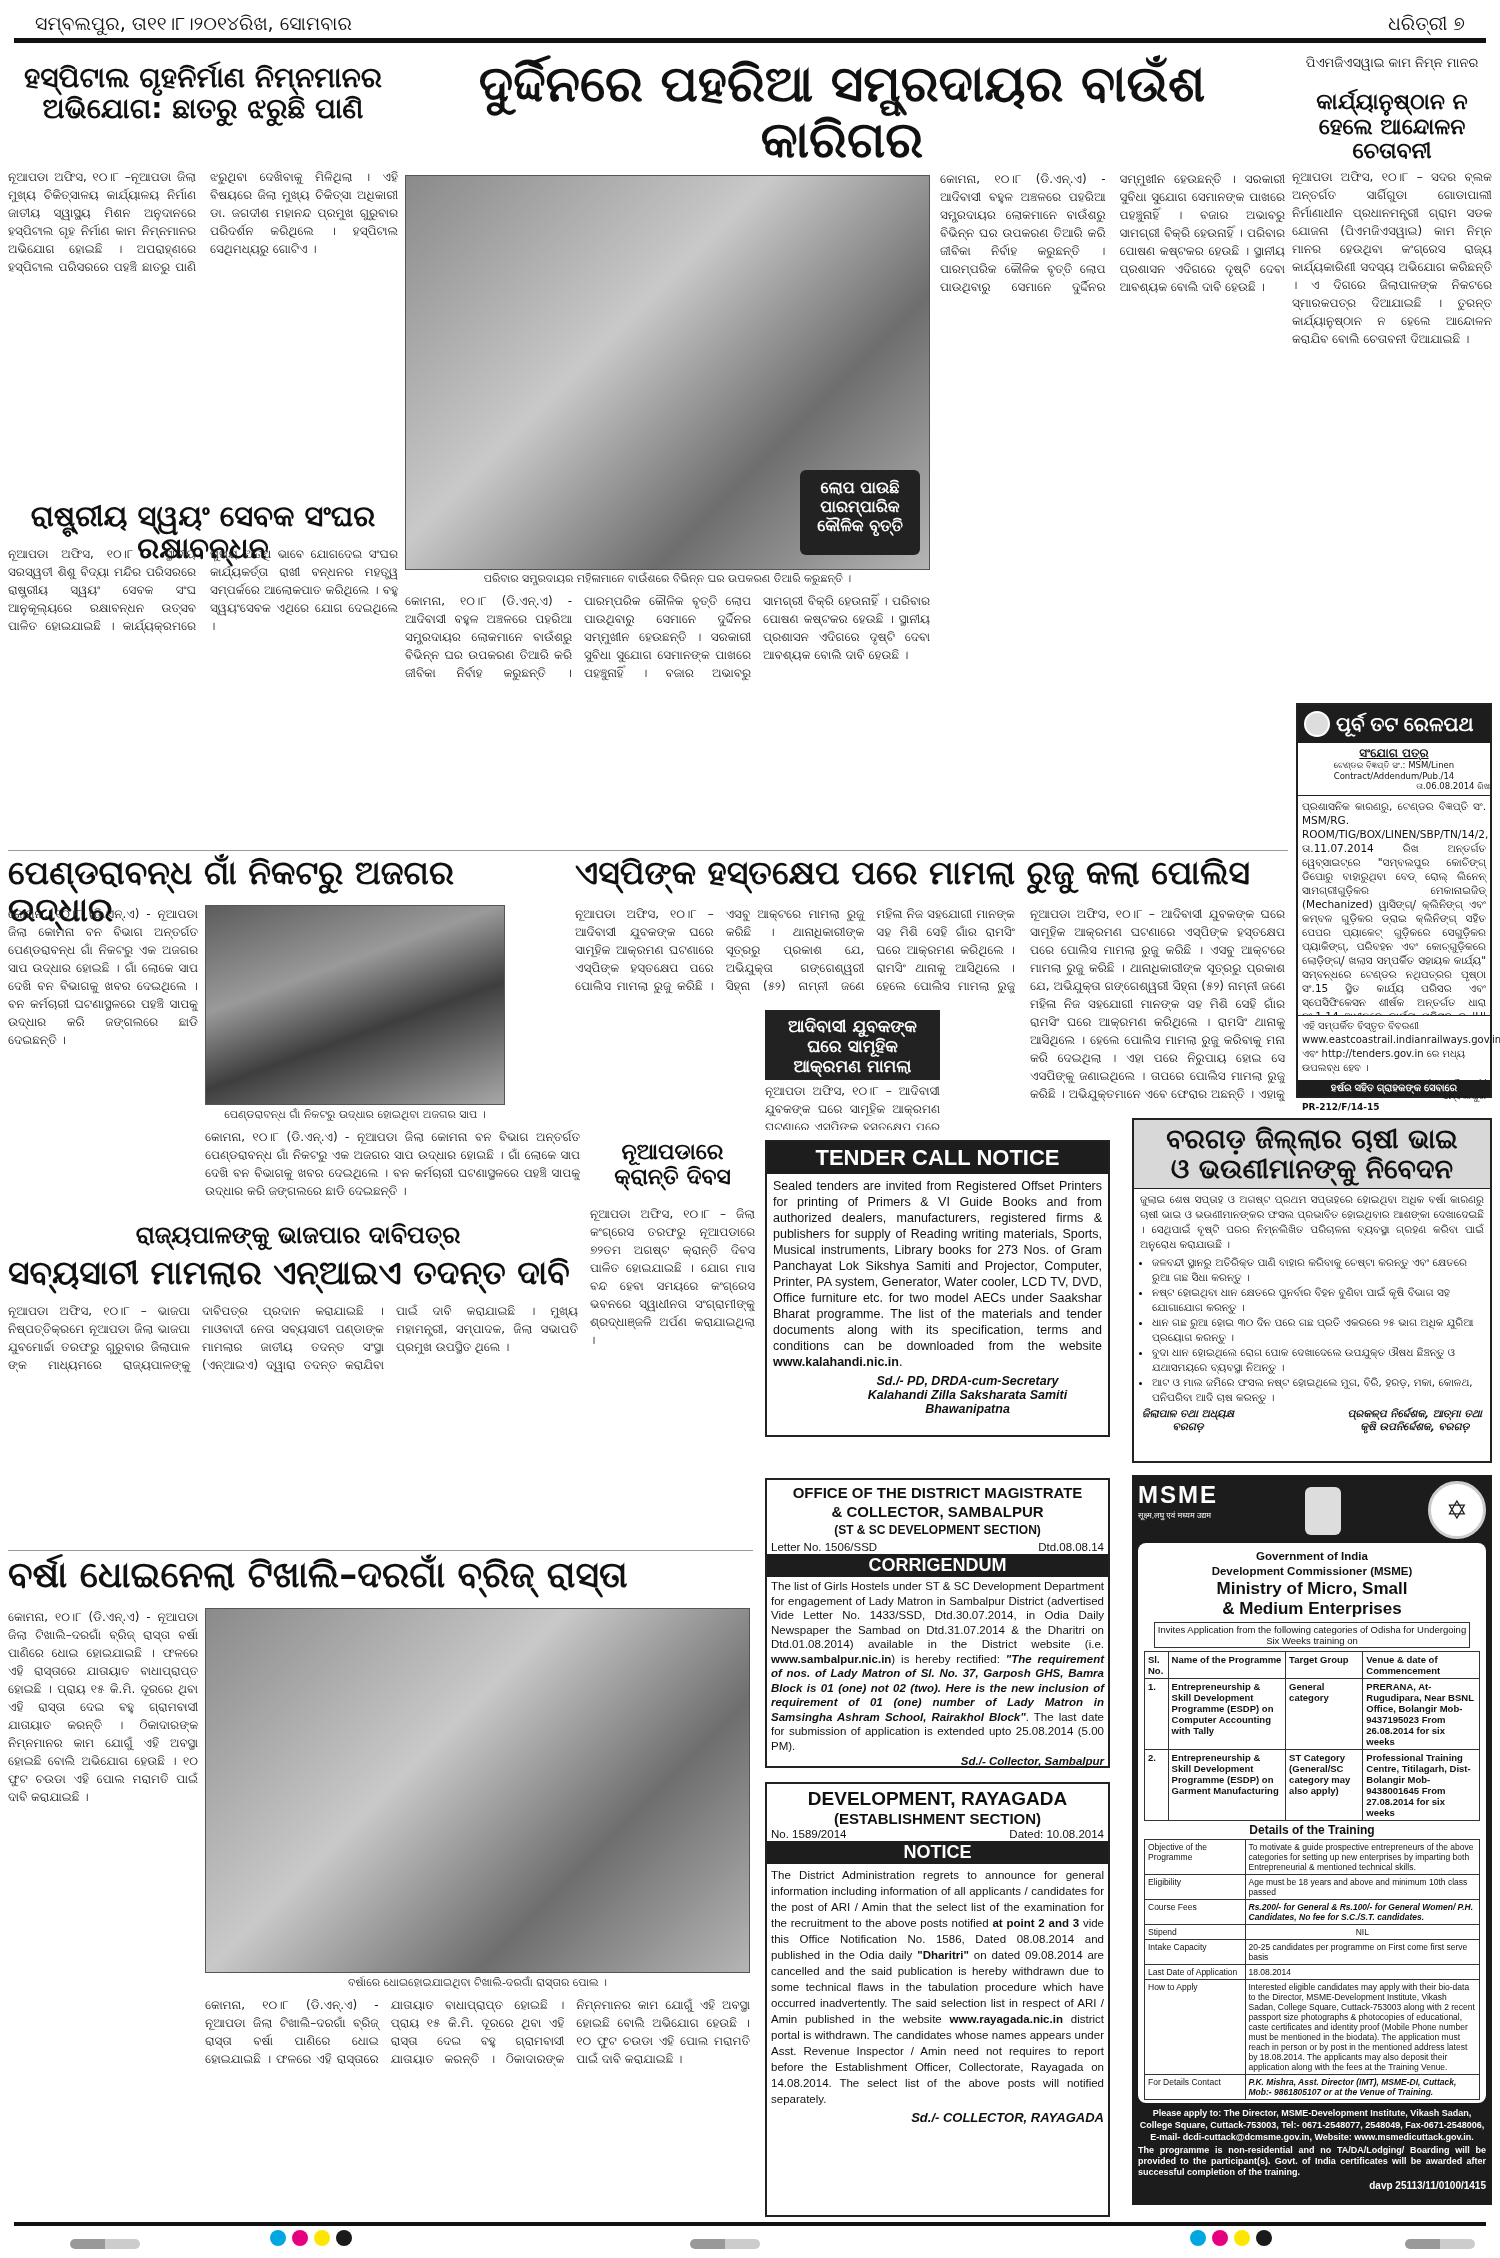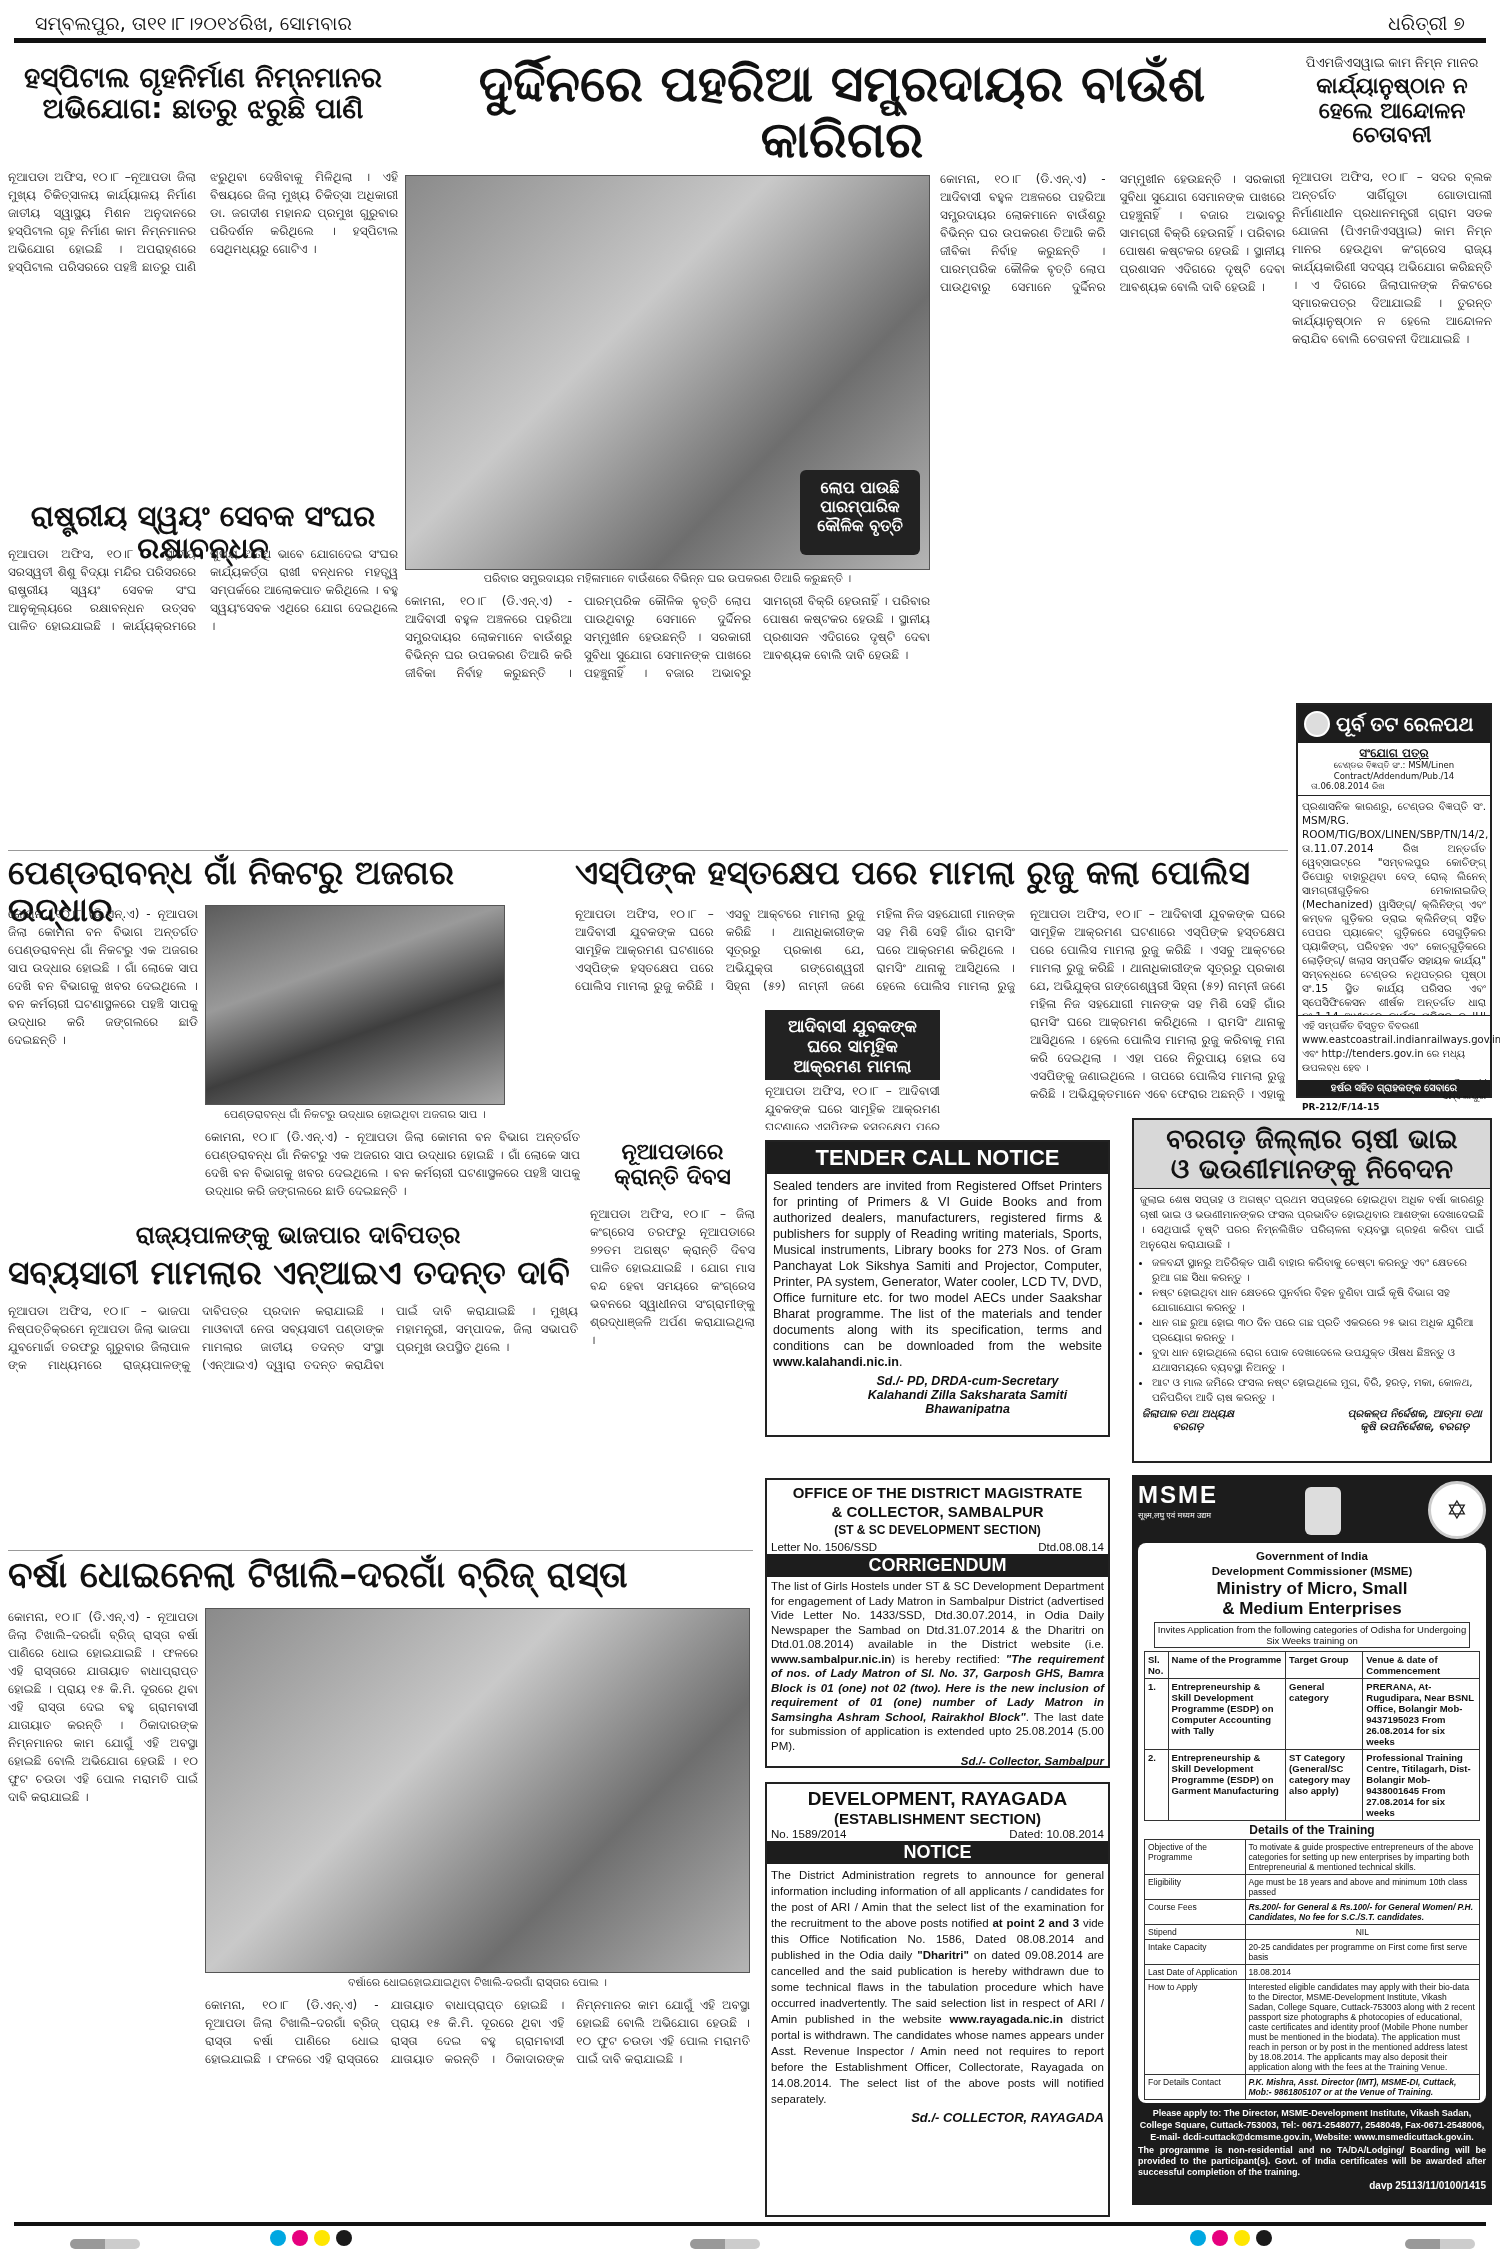--- a/index.html
+++ b/index.html
@@ -44,31 +44,31 @@
 <div class="abs body-text cols2" style="left:8px;top:168px;width:390px;height:300px;">ନୂଆପଡା ଅଫିସ, ୧୦।୮ –ନୂଆପଡା ଜିଲା ମୁଖ୍ୟ ଚିକିତ୍ସାଳୟ କାର୍ଯ୍ୟାଳୟ ନିର୍ମାଣ ଜାତୀୟ ସ୍ୱାସ୍ଥ୍ୟ ମିଶନ ଅନୁଦାନରେ ହସ୍ପିଟାଲ ଗୃହ ନିର୍ମାଣ କାମ ନିମ୍ନମାନର ଅଭିଯୋଗ ହୋଇଛି । ଅପରାହ୍ଣରେ ହସ୍ପିଟାଲ ପରିସରରେ ପହଞ୍ଚି ଛାତରୁ ପାଣି ଝରୁଥିବା ଦେଖିବାକୁ ମିଳିଥିଲା । ଏହି ବିଷୟରେ ଜିଲା ମୁଖ୍ୟ ଚିକିତ୍ସା ଅଧିକାରୀ ଡା. ଜଗଦୀଶ ମହାନନ୍ଦ ପ୍ରମୁଖ ଗୁରୁବାର ପରିଦର୍ଶନ କରିଥିଲେ । ହସ୍ପିଟାଲ ସେଥିମଧ୍ୟରୁ ଗୋଟିଏ ।</div>
 
 <div class="abs head" style="left:402px;top:56px;width:880px;font-size:50px;">ଦୁର୍ଦ୍ଦିନରେ ପହରିଆ ସମ୍ପ୍ରଦାୟର ବାଉଁଶ କାରିଗର</div>
 <div class="abs photo" style="left:405px;top:175px;width:525px;height:395px;"></div>
 <div class="abs quote-box" style="left:800px;top:470px;width:120px;height:85px;font-size:16px;padding:8px;">ଲୋପ ପାଉଛି ପାରମ୍ପାରିକ କୌଳିକ ବୃତ୍ତି</div>
 <div class="abs caption" style="left:405px;top:572px;width:525px;">ପରିବାର ସମ୍ପ୍ରଦାୟର ମହିଳାମାନେ ବାଉଁଶରେ ବିଭିନ୍ନ ଘର ଉପକରଣ ତିଆରି କରୁଛନ୍ତି ।</div>
 <div class="abs body-text cols3" style="left:405px;top:592px;width:525px;height:250px;">କୋମନା, ୧୦।୮ (ଡି.ଏନ୍.ଏ) - ଆଦିବାସୀ ବହୁଳ ଅଞ୍ଚଳରେ ପହରିଆ ସମ୍ପ୍ରଦାୟର ଲୋକମାନେ ବାଉଁଶରୁ ବିଭିନ୍ନ ଘର ଉପକରଣ ତିଆରି କରି ଜୀବିକା ନିର୍ବାହ କରୁଛନ୍ତି । ପାରମ୍ପରିକ କୌଳିକ ବୃତ୍ତି ଲୋପ ପାଉଥିବାରୁ ସେମାନେ ଦୁର୍ଦ୍ଦିନର ସମ୍ମୁଖୀନ ହେଉଛନ୍ତି । ସରକାରୀ ସୁବିଧା ସୁଯୋଗ ସେମାନଙ୍କ ପାଖରେ ପହଞ୍ଚୁନାହିଁ । ବଜାର ଅଭାବରୁ ସାମଗ୍ରୀ ବିକ୍ରି ହେଉନାହିଁ । ପରିବାର ପୋଷଣ କଷ୍ଟକର ହେଉଛି । ସ୍ଥାନୀୟ ପ୍ରଶାସନ ଏଦିଗରେ ଦୃଷ୍ଟି ଦେବା ଆବଶ୍ୟକ ବୋଲି ଦାବି ହେଉଛି ।</div>
 <div class="abs body-text cols2" style="left:940px;top:170px;width:345px;height:670px;">କୋମନା, ୧୦।୮ (ଡି.ଏନ୍.ଏ) - ଆଦିବାସୀ ବହୁଳ ଅଞ୍ଚଳରେ ପହରିଆ ସମ୍ପ୍ରଦାୟର ଲୋକମାନେ ବାଉଁଶରୁ ବିଭିନ୍ନ ଘର ଉପକରଣ ତିଆରି କରି ଜୀବିକା ନିର୍ବାହ କରୁଛନ୍ତି । ପାରମ୍ପରିକ କୌଳିକ ବୃତ୍ତି ଲୋପ ପାଉଥିବାରୁ ସେମାନେ ଦୁର୍ଦ୍ଦିନର ସମ୍ମୁଖୀନ ହେଉଛନ୍ତି । ସରକାରୀ ସୁବିଧା ସୁଯୋଗ ସେମାନଙ୍କ ପାଖରେ ପହଞ୍ଚୁନାହିଁ । ବଜାର ଅଭାବରୁ ସାମଗ୍ରୀ ବିକ୍ରି ହେଉନାହିଁ । ପରିବାର ପୋଷଣ କଷ୍ଟକର ହେଉଛି । ସ୍ଥାନୀୟ ପ୍ରଶାସନ ଏଦିଗରେ ଦୃଷ୍ଟି ଦେବା ଆବଶ୍ୟକ ବୋଲି ଦାବି ହେଉଛି ।</div>
 
 <div class="abs" style="left:1292px;top:55px;width:200px;text-align:center;font-size:13px;">ପିଏମଜିଏସୱାଇ କାମ ନିମ୍ନ ମାନର</div>
-<div class="abs head" style="left:1292px;top:74px;width:200px;font-size:22px;">କାର୍ଯ୍ୟାନୁଷ୍ଠାନ ନ ହେଲେ ଆନ୍ଦୋଳନ ଚେତାବନୀ</div>
+<div class="abs head" style="left:1292px;top:90px;width:200px;font-size:22px;">କାର୍ଯ୍ୟାନୁଷ୍ଠାନ ନ ହେଲେ ଆନ୍ଦୋଳନ ଚେତାବନୀ</div>
 <div class="abs body-text" style="left:1292px;top:168px;width:200px;height:530px;">ନୂଆପଡା ଅଫିସ, ୧୦।୮ – ସଦର ବ୍ଲକ ଅନ୍ତର୍ଗତ ସାର୍ଗିଗୁଡା ଗୋଡାପାଲୀ ନିର୍ମାଣାଧୀନ ପ୍ରଧାନମନ୍ତ୍ରୀ ଗ୍ରାମ ସଡକ ଯୋଜନା (ପିଏମଜିଏସୱାଇ) କାମ ନିମ୍ନ ମାନର ହେଉଥିବା କଂଗ୍ରେସ ରାଜ୍ୟ କାର୍ଯ୍ୟକାରିଣୀ ସଦସ୍ୟ ଅଭିଯୋଗ କରିଛନ୍ତି । ଏ ଦିଗରେ ଜିଲାପାଳଙ୍କ ନିକଟରେ ସ୍ମାରକପତ୍ର ଦିଆଯାଇଛି । ତୁରନ୍ତ କାର୍ଯ୍ୟାନୁଷ୍ଠାନ ନ ହେଲେ ଆନ୍ଦୋଳନ କରାଯିବ ବୋଲି ଚେତାବନୀ ଦିଆଯାଇଛି ।</div>
 
 <div class="abs rail-box" style="left:1296px;top:703px;width:196px;height:395px;font-size:10.5px;">
   <div class="bar-title" style="font-size:20px;padding:6px;display:flex;align-items:center;gap:6px;">
     <span style="width:26px;height:26px;border-radius:50%;background:#ddd;border:2px solid #fff;display:inline-block;"></span>
     <span>ପୂର୍ବ ତଟ ରେଳପଥ</span>
   </div>
   <div style="text-align:center;font-weight:bold;text-decoration:underline;padding-top:3px;font-size:12px;">ସଂଯୋଗ ପତ୍ର</div>
   <div style="text-align:center;font-size:8.5px;">ଟେଣ୍ଡର ବିଜ୍ଞପ୍ତି ସଂ.: MSM/Linen Contract/Addendum/Pub./14</div>
-  <div style="text-align:left;font-size:8.5px;border-bottom:1px solid #222;padding-bottom:3px;padding-left:13px;">ତା.06.08.2014 ରିଖ</div>
+  <div style="text-align:right;font-size:8.5px;border-bottom:1px solid #222;padding-bottom:3px;padding-left:13px;">ତା.06.08.2014 ରିଖ</div>
   <div style="padding:3px 4px;text-align:justify;line-height:14px;height:220px;overflow:hidden;border-bottom:1px solid #222;">ପ୍ରଶାସନିକ କାରଣରୁ, ଟେଣ୍ଡର ବିଜ୍ଞପ୍ତି ସଂ. MSM/RG. ROOM/TIG/BOX/LINEN/SBP/TN/14/2, ତା.11.07.2014 ରିଖ ଅନ୍ତର୍ଗତ ୱେବ୍ସାଇଟ୍ରେ "ସମ୍ବଲପୁର କୋଚିଙ୍ଗ୍ ଡିପୋରୁ ବାହାରୁଥିବା ବେଡ୍ ରୋଲ୍ ଲିନେନ୍ ସାମଗ୍ରୀଗୁଡ଼ିକର ମେକାନାଇଜିଡ୍ (Mechanized) ୱାସିଙ୍ଗ୍/ କ୍ଲିନିଙ୍ଗ୍ ଏବଂ କମ୍ବଳ ଗୁଡ଼ିକର ଡ୍ରାଇ କ୍ଲିନିଙ୍ଗ୍ ସହିତ ପେପର ପ୍ୟାକେଟ୍ ଗୁଡ଼ିକରେ ସେଗୁଡ଼ିକର ପ୍ୟାକିଙ୍ଗ୍, ପରିବହନ ଏବଂ କୋଚ୍ଗୁଡ଼ିକରେ ଲୋଡ଼ିଙ୍ଗ୍/ ଖଲାସ ସମ୍ପର୍କିତ ସହାୟକ କାର୍ଯ୍ୟ" ସମ୍ବନ୍ଧରେ ଟେଣ୍ଡର ନଥିପତ୍ରର ପୃଷ୍ଠା ସଂ.15 ସ୍ଥିତ କାର୍ଯ୍ୟ ପରିସର ଏବଂ ସ୍ପେସିଫିକେସନ ଶୀର୍ଷକ ଅନ୍ତର୍ଗତ ଧାରା ନଂ.1.14 ଅଧୀନରେ କାର୍ଯ୍ୟ ପରିସର ର 'H' ଠାରୁ 'U' ପର୍ଯ୍ୟନ୍ତ ଅତିରିକ୍ତ ଧାରାଗୁଡ଼ିକ ବାବଦରେ ସଂଯୋଗ ପତ୍ର ପ୍ରକାଶିତ କରାଯାଇଛି ।</div>
   <div style="padding:3px 4px;line-height:14px;font-size:10px;">ଏହି ସମ୍ପର୍କିତ ବିସ୍ତୃତ ବିବରଣୀ www.eastcoastrail.indianrailways.gov.in ଏବଂ http://tenders.gov.in ରେ ମଧ୍ୟ ଉପଲବ୍ଧ ହେବ ।</div>
   <div style="padding:0 4px;text-align:right;font-size:10px;">ମଣ୍ଡଳ ରେଳ ପ୍ରବନ୍ଧକ(ମେକାନିକାଲ)/ ସମ୍ବଲପୁର</div>
   <div style="padding:0 4px;font-size:9px;font-weight:bold;">PR-212/F/14-15</div>
   <div class="bar-title" style="position:absolute;bottom:0;left:0;right:0;font-size:10px;padding:2px;">ହର୍ଷର ସହିତ ଗ୍ରାହକଙ୍କ ସେବାରେ</div>
 </div>
 
 <div class="abs head" style="left:8px;top:500px;width:390px;font-size:29px;">ରାଷ୍ଟ୍ରୀୟ ସ୍ୱୟଂ ସେବକ ସଂଘର ରକ୍ଷାବନ୍ଧନ</div>
 <div class="abs body-text cols2" style="left:8px;top:545px;width:390px;height:300px;">ନୂଆପଡା ଅଫିସ, ୧୦।୮ – ସ୍ଥାନୀୟ ସରସ୍ୱତୀ ଶିଶୁ ବିଦ୍ୟା ମନ୍ଦିର ପରିସରରେ ରାଷ୍ଟ୍ରୀୟ ସ୍ୱୟଂ ସେବକ ସଂଘ ଆନୁକୂଲ୍ୟରେ ରକ୍ଷାବନ୍ଧନ ଉତ୍ସବ ପାଳିତ ହୋଇଯାଇଛି । କାର୍ଯ୍ୟକ୍ରମରେ ମୁଖ୍ୟ ଅତିଥି ଭାବେ ଯୋଗଦେଇ ସଂଘର କାର୍ଯ୍ୟକର୍ତ୍ତା ରାଖୀ ବନ୍ଧନର ମହତ୍ତ୍ୱ ସମ୍ପର୍କରେ ଆଲୋକପାତ କରିଥିଲେ । ବହୁ ସ୍ୱୟଂସେବକ ଏଥିରେ ଯୋଗ ଦେଇଥିଲେ ।</div>
 

